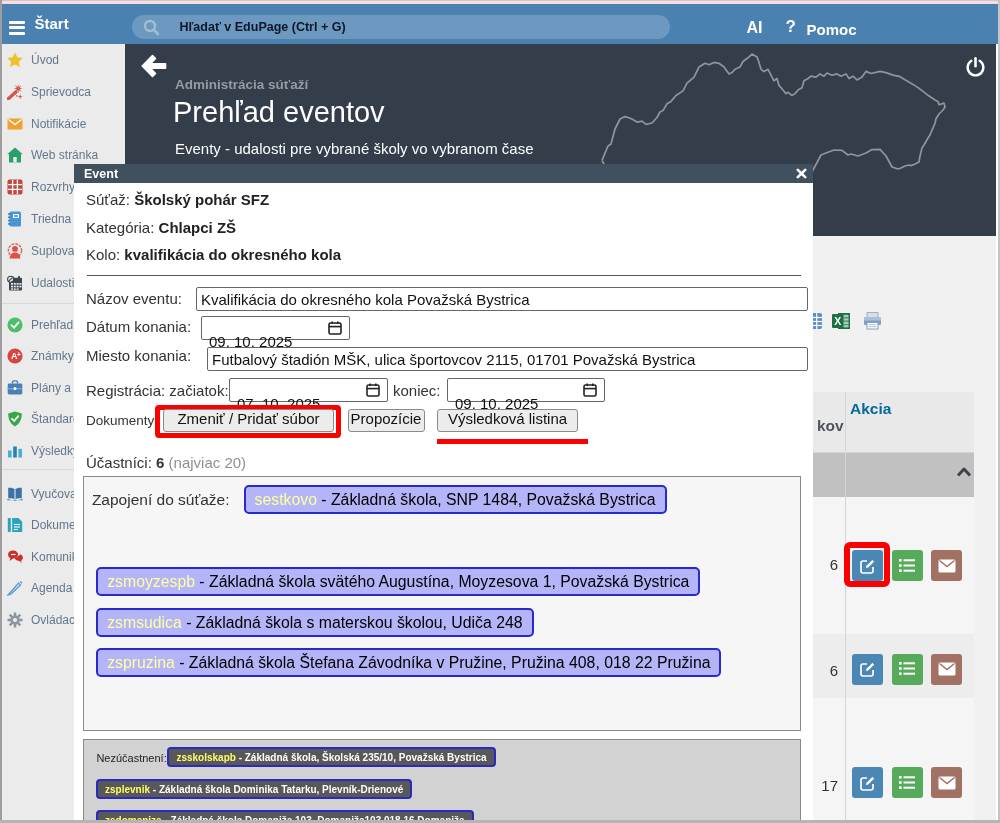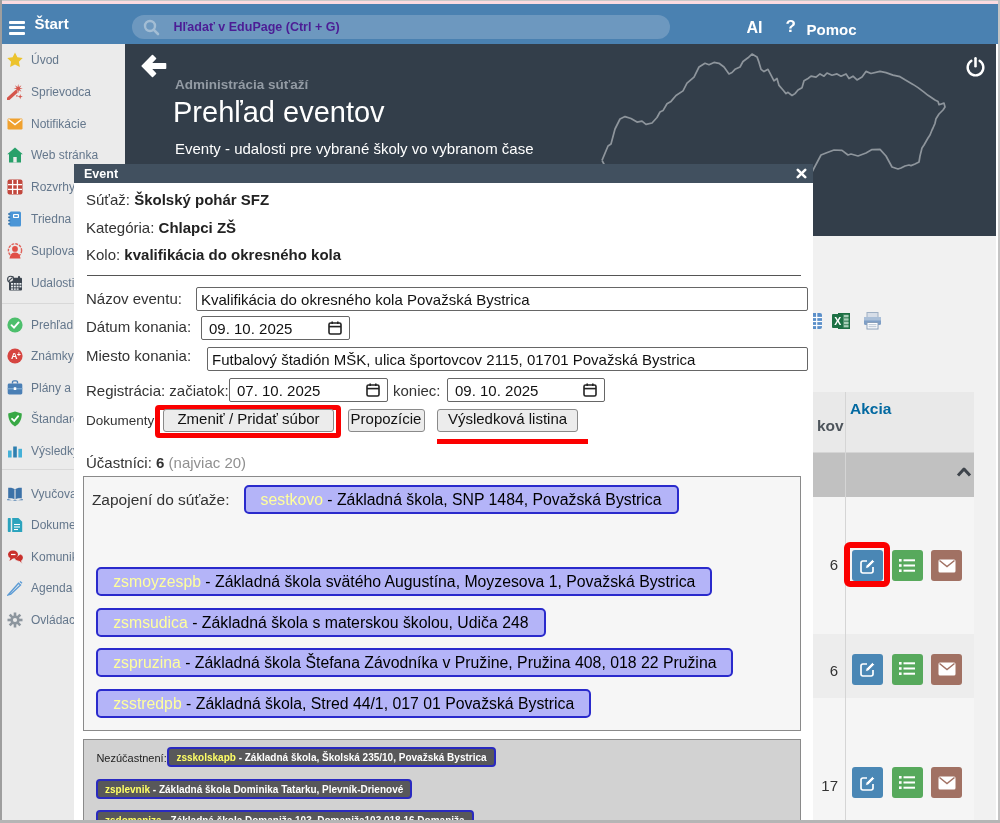--- a/index.html
+++ b/index.html
@@ -7,21 +7,21 @@
 #frame { position:absolute; left:0; top:0; width:1000px; height:823px; background:#fff; }
 #pinkline { position:absolute; left:1px; top:1px; width:997px; height:3px; background:#fadbe0; }
 .bord { position:absolute; z-index:50; }
 
 #topbar { position:absolute; left:1.5px; top:4px; width:996.5px; height:40px; background:#4a81b1; }
 #burger { position:absolute; left:7px; top:17px; width:16px; height:14px; }
 #burger div { height:2.6px; background:#fff; margin-bottom:2.9px; border-radius:1px;}
 #startlbl { position:absolute; left:33px; top:11px; color:#fff; font-size:15px; font-weight:bold; }
 #search { position:absolute; left:130px; top:11px; width:538px; height:23.5px; background:#6d98bf; border-radius:12px; }
 #search svg { position:absolute; left:11px; top:4px; }
-#search span { position:absolute; left:26px; top:4.5px; font-size:12.5px; font-weight:bold; color:#4c1d95;padding-left:16px; }
+#search span { position:absolute; left:32px; top:4.5px; font-size:12.5px; font-weight:bold; color:#0f172a;padding-left:16px; }
 .tbtxt { position:absolute; top:11px; color:#fff; font-weight:bold; font-size:15px; }
 #ai { left:745px; top:15px; font-size:16px; }
 #qm { left:784px; top:13px; font-size:17px; }
 #pomoc { left:805px; top:17px; font-size:15px; }
 #userbox { position:absolute; left:860px; top:5.5px; width:131px; height:30px; background:#366990; border-radius:3px; }
 #userbox .l1 { position:absolute; left:8px; top:3.5px; color:#fff; font-weight:bold; font-size:10.5px; }
 #userbox .l2 { position:absolute; left:8px; top:16px; color:#9cbdd6; font-size:11.5px; }
 #userbox .caret { position:absolute; right:8px; top:19px; width:0; height:0; border-left:5px solid transparent; border-right:5px solid transparent; border-top:6px solid #c6d4de; }
 
 #sidebar { position:absolute; left:2px; top:44px; width:123px; height:776px; background:#ebebeb; }
@@ -58,30 +58,30 @@
 #modal { position:absolute; left:74px; top:164px; width:739px; height:659px; background:#fff; overflow:hidden; }
 #mtitle { position:absolute; left:0; top:0; width:739px; height:18.5px; background:#41505f; }
 #mtitle span { position:absolute; left:10px; top:2.5px; color:#fff; font-size:12.5px; font-weight:bold; }
 #mclose { position:absolute; left:722px; top:4px; }
 .mrow { position:absolute; left:12px; font-size:15px; color:#333; white-space:nowrap; }
 .mrow b { color:#222; }
 #mhr { position:absolute; left:13px; top:110.5px; width:714px; border-top:1px solid #555; }
 .inp { position:absolute; border:1px solid #666; border-radius:2px; background:#fff; font-size:15px; color:#111; white-space:nowrap; overflow:hidden; }
 .inp span { position:absolute; left:4px; top:3px; }
 .dinp { position:absolute; border:1px solid #666; border-radius:2px; background:#fff; font-size:15px; color:#111; }
-.dinp span { position:absolute; left:7px; top:3px; }
+.dinp span { position:absolute; left:7px; top:16px; }
 .dinp svg { position:absolute; right:7px; top:4px; }
 .dbtn { position:absolute; height:23px; background:#ececec; border:1px solid #8a8a8a; border-radius:3px; font-size:15px; color:#111; text-align:center; }
 #red1 { position:absolute; left:81px; top:241px; width:186px; height:32.5px; border:5px solid #fb0000; border-radius:4px; }
 #red2 { position:absolute; left:363px; top:275px; width:150.5px; height:5px; background:#fb0000; }
 #ucast { position:absolute; left:12px; top:290.4px; font-size:15px; color:#333; }
 #ucast .gray { color:#909090; }
 #box1 { position:absolute; left:9.4px; top:311.7px; width:718px; height:255.5px; background:#f6f6f6; border:1px solid #8a8a8a; }
 #box2 { position:absolute; left:9.4px; top:575px; width:718px; height:86px; background:#d2d2d2; border:1px solid #8a8a8a; }
-.chip { position:absolute; height:29px; background:#b4b4f8; border:2px solid #2a2acc; border-radius:5px; font-size:15.8px; color:#000; white-space:nowrap; padding:0 15px; line-height:25px; }
+.chip { position:absolute; height:29px; background:#b4b4f8; border:2px solid #2a2acc; border-radius:5px; font-size:15.8px; color:#000; white-space:nowrap; padding:0 9px; line-height:25px; }
 .chip .u { color:#ffff9c; }
 #zaplbl { position:absolute; left:7.5px; top:14.5px; font-size:15.5px; color:#333; }
 .dchip { position:absolute; height:20px; background:#58585a; border:2px solid #2a2abf; border-radius:4px; font-size:10px; font-weight:bold; color:#fff; white-space:nowrap; padding:0 7px; line-height:17px; }
 .dchip .u { color:#ffff66; }
 #nezlbl { position:absolute; left:12px; top:12px; font-size:11px; color:#222; }
 </style>
 </head>
 <body>
 <div id="frame">
 <div id="pinkline"></div>
@@ -490,21 +490,20 @@
   <div class="dbtn" style="left:273.5px;top:245.4px;width:77px">Propozície</div>
   <div class="dbtn" style="left:363px;top:245.4px;width:141px">Výsledková listina</div>
   <div id="red2"></div>
   <div id="ucast">Účastníci: <b>6</b> <span class="gray">(najviac 20)</span></div>
   <div id="box1">
     <span id="zaplbl">Zapojení do súťaže:</span>
     <div class="chip" style="left:159.2px;top:8.8px"><span class="u">sestkovo</span> - Základná škola, SNP 1484, Považská Bystrica</div>
     <div class="chip" style="left:11.8px;top:90.2px"><span class="u">zsmoyzespb</span> - Základná škola svätého Augustína, Moyzesova 1, Považská Bystrica</div>
     <div class="chip" style="left:11.8px;top:130.9px"><span class="u">zsmsudica</span> - Základná škola s materskou školou, Udiča 248</div>
     <div class="chip" style="left:11.8px;top:171.6px"><span class="u">zspruzina</span> - Základná škola Štefana Závodníka v Pružine, Pružina 408, 018 22 Pružina</div>
-    <div class="chip" style="left:11.8px;top:212.3px"><span class="u">zsstredpb</span> - Základná škola, Stred 44/1, 017 01 Považská Bystrica</div>
   </div>
   <div id="box2">
     <span id="nezlbl">Nezúčastnení:</span>
     <div class="dchip" style="left:83px;top:7.1px"><span class="u">zsskolskapb</span> - Základná škola, Školská 235/10, Považská Bystrica</div>
     <div class="dchip" style="left:11.6px;top:38.5px"><span class="u">zsplevnik</span> - Základná škola Dominika Tatarku, Plevník-Drienové</div>
     <div class="dchip" style="left:11.6px;top:70px"><span class="u">zsdomaniza</span> - Základná škola Domaniža 103, Domaniža103 018 16 Domaniža</div>
   </div>
 </div>
 </div>
 

